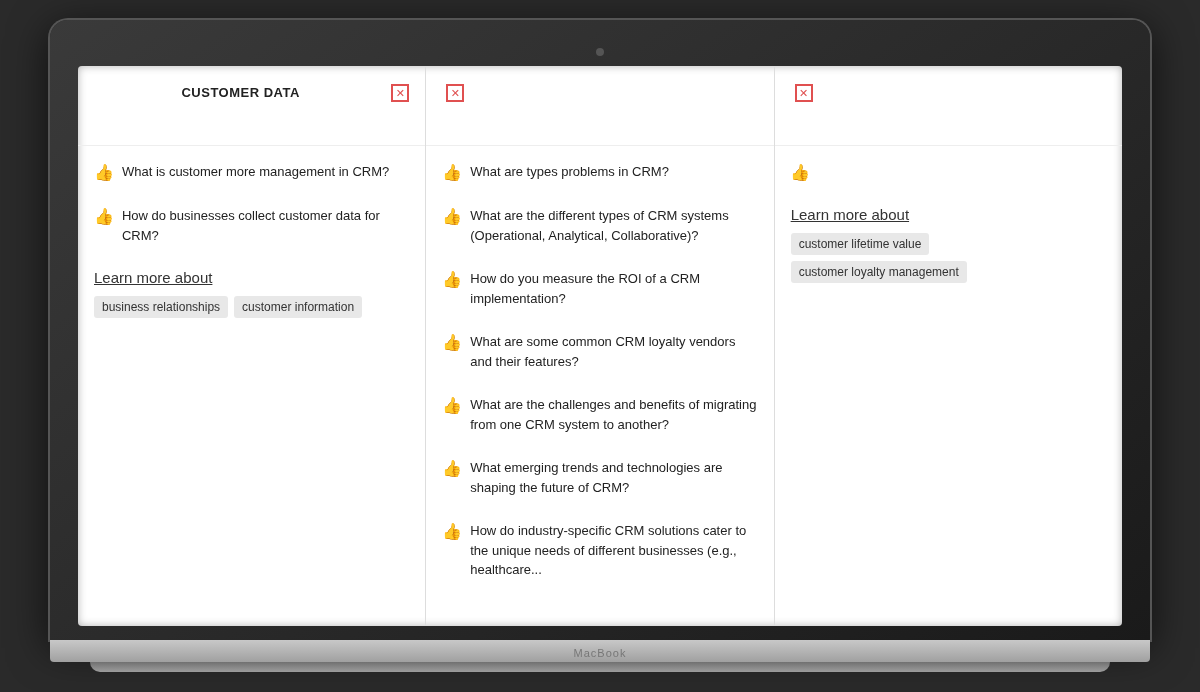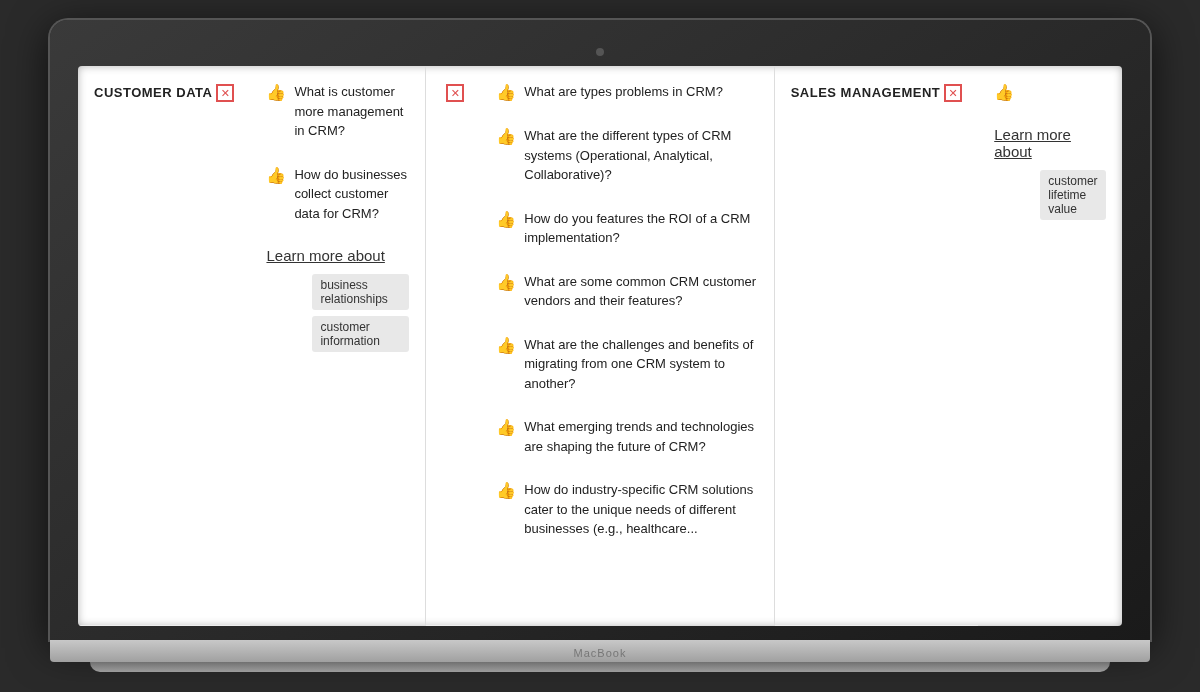--- a/index.html
+++ b/index.html
@@ -73,21 +73,21 @@
     .screen-content {
       display: flex;
       width: 100%;
       height: 100%;
     }
 
     .column {
       flex: 1;
       border-right: 1px solid #ddd;
       display: flex;
-      flex-direction: row;
+      flex-direction: column;
       overflow: hidden;
     }
 
     .column:last-child {
       border-right: none;
     }
 
     .column-header {
       display: flex;
       align-items: flex-start;
@@ -177,21 +177,20 @@
       gap: 6px;
     }
 
     .tag {
       background: #e8e8e8;
       border-radius: 3px;
       padding: 4px 8px;
       font-size: 12px;
       color: #333;
       cursor: pointer;
-      margin-left: 46px;
     }
 
     
     .column-middle .column-body {
       overflow-y: scroll;
     }
   </style>
 </head>
 <body>
 
@@ -233,54 +232,54 @@
             <div class="question-item">
               <span class="thumb-icon">👍</span>
               <span class="question-text">What are types problems in CRM?</span>
             </div>
             <div class="question-item">
               <span class="thumb-icon">👍</span>
               <span class="question-text">What are the different types of CRM systems (Operational, Analytical, Collaborative)?</span>
             </div>
             <div class="question-item">
               <span class="thumb-icon">👍</span>
-              <span class="question-text">How do you features the ROI of a CRM implementation?</span>
-            </div>
-            <div class="question-item">
-              <span class="thumb-icon">👍</span>
-              <span class="question-text">What are some common CRM customer vendors and their features?</span>
+              <span class="question-text">How do you measure the ROI of a CRM implementation?</span>
+            </div>
+            <div class="question-item">
+              <span class="thumb-icon">👍</span>
+              <span class="question-text">What are some common CRM loyalty vendors and their features?</span>
             </div>
             <div class="question-item">
               <span class="thumb-icon">👍</span>
               <span class="question-text">What are the challenges and benefits of migrating from one CRM system to another?</span>
             </div>
             <div class="question-item">
               <span class="thumb-icon">👍</span>
               <span class="question-text">What emerging trends and technologies are shaping the future of CRM?</span>
             </div>
             <div class="question-item">
               <span class="thumb-icon">👍</span>
               <span class="question-text">How do industry-specific CRM solutions cater to the unique needs of different businesses (e.g., healthcare...</span>
             </div>
           </div>
         </div>
 
         <div class="column">
           <div class="column-header">
-            <div class="column-title">SALES MANAGEMENT</div>
             <div class="close-btn">✕</div>
           </div>
           <div class="column-body">
             <div class="question-item">
               <span class="thumb-icon">👍</span>
             </div>
             <div class="learn-more-section">
               <a class="learn-more-link">Learn more about</a>
               <div class="tags-container">
                 <span class="tag">customer lifetime value</span>
+                <span class="tag">customer loyalty management</span>
               </div>
             </div>
           </div>
         </div>
       </div>
     </div>
   </div>
   <div class="laptop-base"></div>
   <div class="laptop-foot"></div>
 </div>

